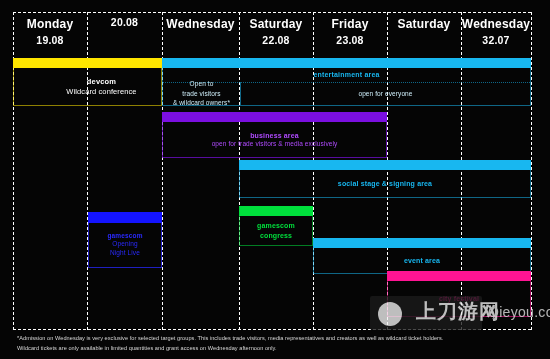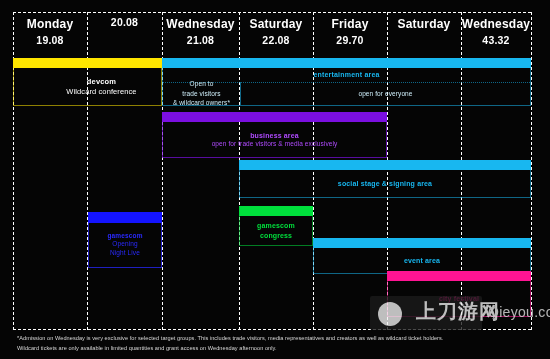--- a/index.html
+++ b/index.html
@@ -275,36 +275,35 @@
 
   <div class="day-head" style="left:13px;width:74px">
     <span class="dname">Monday</span>
     <span class="ddate">19.08</span>
   </div>
   <div class="day-head" style="left:87px;width:75px">
     <span class="ddate">20.08</span>
   </div>
   <div class="day-head" style="left:162px;width:77px">
     <span class="dname">Wednesday</span>
-    <span class="ddate">21.08</span>
   </div>
   <div class="day-head" style="left:239px;width:74px">
     <span class="dname">Saturday</span>
     <span class="ddate">22.08</span>
   </div>
   <div class="day-head" style="left:313px;width:74px">
     <span class="dname">Friday</span>
-    <span class="ddate">29.70</span>
+    <span class="ddate">23.08</span>
   </div>
   <div class="day-head" style="left:387px;width:74px">
     <span class="dname">Saturday</span>
   </div>
   <div class="day-head" style="left:461px;width:70px">
     <span class="dname">Wednesday</span>
-    <span class="ddate">43.32</span>
+    <span class="ddate">32.07</span>
   </div>
 
   <div class="block" id="blk-devcom">
     <div class="bar"></div>
     <div class="body">
       <div class="label">
         <span class="t1">devcom</span>
         <span class="t2">Wildcard conference</span>
       </div>
     </div>

